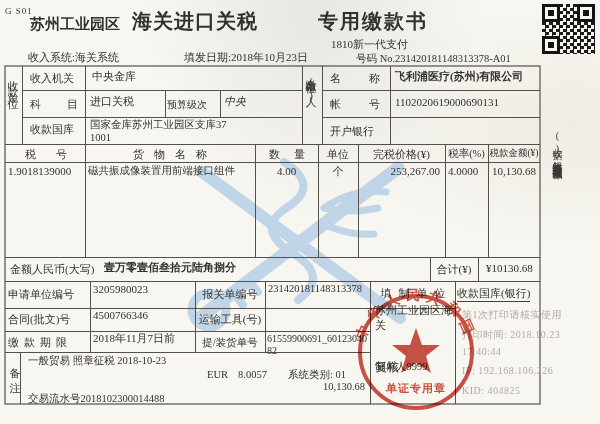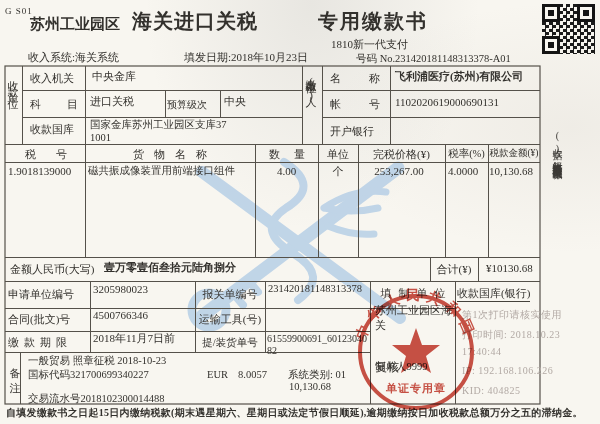--- a/index.html
+++ b/index.html
@@ -8,21 +8,21 @@
     background:
       radial-gradient(ellipse at 52% 1%, rgba(140,140,140,.15), transparent 38%),
       radial-gradient(ellipse at 95% 30%, rgba(160,150,140,.10), transparent 30%),
       #f8f6f0;
     font-family:"Liberation Serif","DejaVu Serif",serif;
     color:#33312d;
   }
   .t{position:absolute;line-height:1;white-space:nowrap;font-size:11px;z-index:3;}
   .b{font-weight:bold;}
   .c{text-align:center;}
-  .r{text-align:center;}
+  .r{text-align:right;}
   .vt{writing-mode:vertical-rl;text-orientation:upright;}
   .gray{color:#b2a9a4;font-size:10px;letter-spacing:.5px;}
   .grid{position:absolute;left:0;top:0;z-index:2;}
   .wm{position:absolute;left:172px;top:146px;z-index:1;opacity:.8;}
   .seal{position:absolute;left:350px;top:288px;width:132px;height:132px;z-index:6;opacity:.88;mix-blend-mode:multiply;}
   .qr{position:absolute;left:542px;top:4px;width:53px;height:50px;z-index:3;
       background:repeating-conic-gradient(#1b1b1b 0 25%, rgba(0,0,0,0) 0 50%) 0 0/7px 7px;}
   .fp{position:absolute;width:12px;height:12px;border:3px solid #141414;background:#f8f6f0;}
   .fp::after{content:"";position:absolute;left:3px;top:3px;width:6px;height:6px;background:#141414;}
   .ul{border-bottom:1px solid #45423c;padding-bottom:2px;}
@@ -73,21 +73,21 @@
     <div class="fp" style="right:0;top:0;"></div>
     <div class="fp" style="left:0;bottom:0;"></div>
   </div>
 
   <div class="t vt" style="left:7px;top:72px;letter-spacing:6px;">收款单位</div>
   <div class="t" style="left:30px;top:73px;">收入机关</div>
   <div class="t" style="left:92px;top:71px;">中央金库</div>
   <div class="t" style="left:30px;top:99px;letter-spacing:26px;">科目</div>
   <div class="t" style="left:90px;top:96px;">进口关税</div>
   <div class="t" style="left:167px;top:100px;font-size:10px;">预算级次</div>
-  <div class="t" style="left:224px;top:96px;">中央</div>
+  <div class="t" style="left:224px;top:96px;font-style:italic;">中央</div>
   <div class="t" style="left:30px;top:124px;">收款国库</div>
   <div class="t wrap" style="left:90px;top:119px;width:140px;font-size:10.5px;">国家金库苏州工业园区支库371001</div>
 
   <div class="t vt" style="left:305px;top:71px;letter-spacing:1px;">缴款单位(人)</div>
   <div class="t" style="left:330px;top:73px;letter-spacing:28px;">名称</div>
   <div class="t" style="left:395px;top:71px;font-weight:bold;">飞利浦医疗(苏州)有限公司</div>
   <div class="t" style="left:330px;top:99px;letter-spacing:28px;">帐号</div>
   <div class="t" style="left:395px;top:97px;">1102020619000690131</div>
   <div class="t" style="left:330px;top:126px;">开户银行</div>
 
@@ -121,21 +121,20 @@
   <div class="t" style="left:93px;top:310px;">4500766346</div>
   <div class="t c" style="left:195px;top:314px;width:70px;">运输工具(号)</div>
 
   <div class="t" style="left:8px;top:337px;letter-spacing:5px;">缴款期限</div>
   <div class="t" style="left:93px;top:333px;">2018年11月7日前</div>
   <div class="t c" style="left:195px;top:338px;width:70px;font-size:10.5px;">提/装货单号</div>
   <div class="t wrap" style="left:267px;top:333px;width:104px;font-size:10px;">61559900691_6012304082</div>
 
   <div class="t vt" style="left:9px;top:359px;letter-spacing:14px;">备注</div>
   <div class="t" style="left:28px;top:356px;font-size:10.5px;">一般贸易 照章征税 2018-10-23</div>
-  <div class="t" style="left:28px;top:370px;font-size:10.5px;">国标代码321700699340227</div>
   <div class="t" style="left:207px;top:370px;font-size:10.5px;">EUR</div>
   <div class="t" style="left:238px;top:370px;font-size:10.5px;">8.0057</div>
   <div class="t" style="left:288px;top:370px;font-size:10.5px;">系统类别: 01</div>
   <div class="t r" style="left:255px;top:382px;width:110px;font-size:10.5px;">10,130.68</div>
   <div class="t" style="left:28px;top:394px;font-size:10.5px;">交易流水号2018102300014488</div>
 
   <div class="t c" style="left:372px;top:288px;width:82px;letter-spacing:7px;text-indent:7px;">填制单位</div>
   <div class="t wrap" style="left:375px;top:303px;width:82px;line-height:1.35;">苏州工业园区海关</div>
   <div class="t" style="left:375px;top:362px;font-size:10.5px;">制单人9999</div>
   <div class="t" style="left:375px;top:361px;font-size:12px;text-align:center;">复核</div>
@@ -154,15 +153,14 @@
         <path id="sealArc" d="M17.8,83.5 A52,52 0 1 1 114.2,83.5" fill="none"></path>
       </defs>
     <text font-size="14" font-weight="bold" fill="#c43b2e" letter-spacing="6">
       <textPath href="#sealArc" startOffset="50%" text-anchor="middle">中华人民共和国</textPath>
     </text>
     <text x="66" y="104" text-anchor="middle" font-size="11" font-weight="bold" fill="#c43b2e" letter-spacing="1">单证专用章</text>
   </svg>
 
   <div class="t vt" style="left:552px;top:130px;font-size:10px;letter-spacing:.5px;color:#3c3a36;">(收据)银行收缴签章后交缴款单位或缴款人</div>
 
-  <div class="t b" style="left:6px;top:408px;font-size:10px;letter-spacing:.3px;">自填发缴款书之日起15日内缴纳税款(期末遇星期六、星期日或法定节假日顺延),逾期缴纳按日加收税款总额万分之五的滞纳金。</div>
 
 </div>
 
 </body></html>

